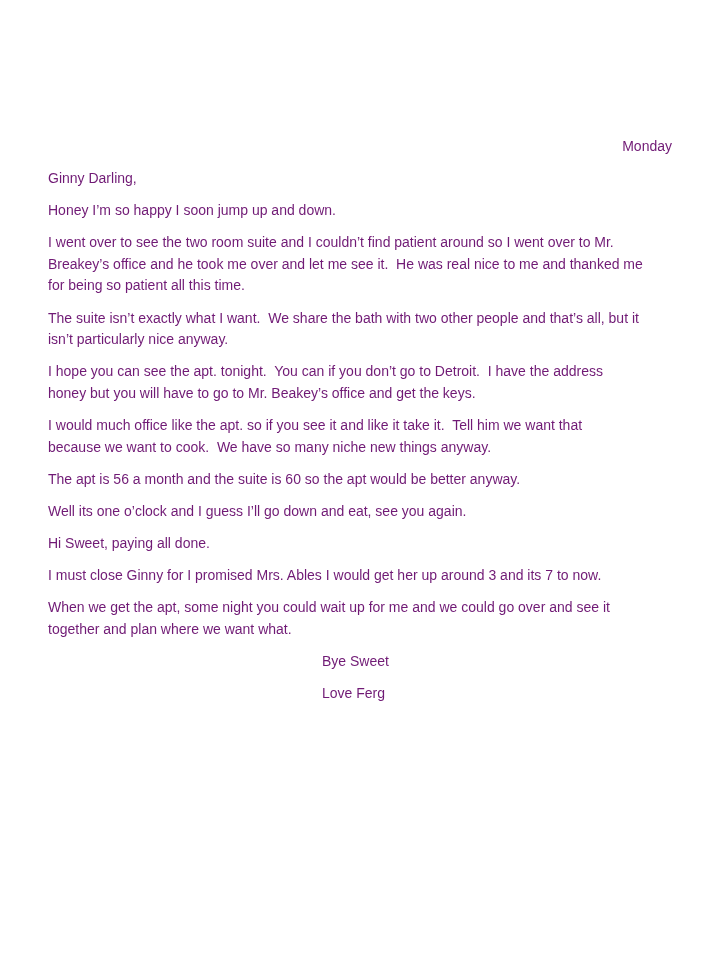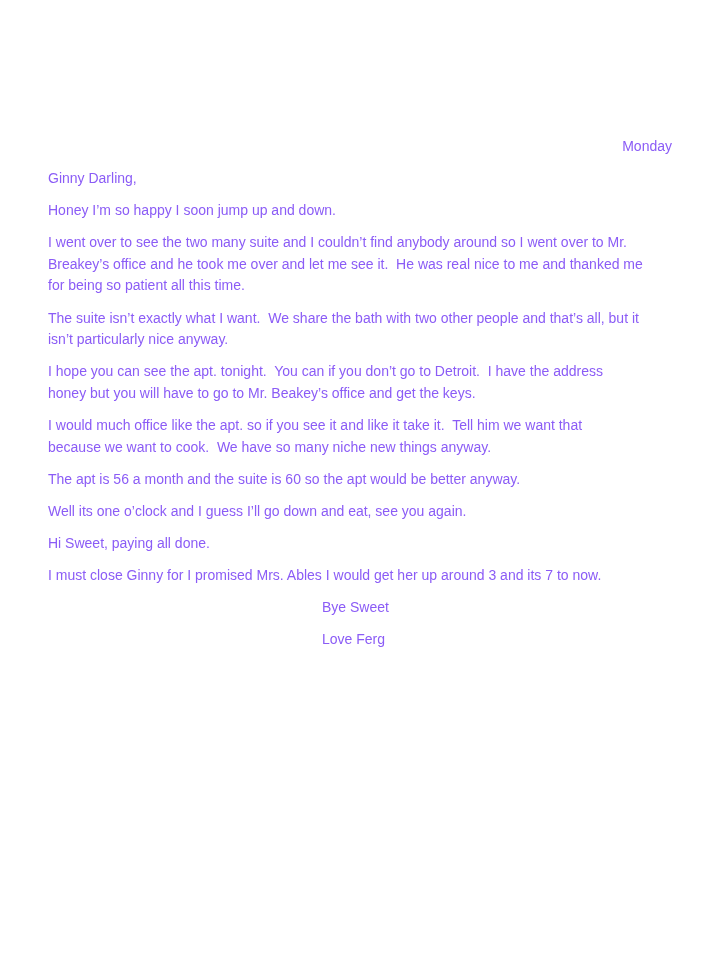--- a/index.html
+++ b/index.html
@@ -19,44 +19,46 @@
     width: 720px;
     min-height: 960px;
     padding: 136px 48px 0 48px;
     background: #ffffff;
   }
   .page p {
     margin: 0 0 10.5px 0;
     font-size: 14px;
     line-height: 21.6px;
     white-space: pre-wrap;
-    color: #8b5cf6;
+    color: #701a75;
   }
   .date {
     text-align: right;
   }
   .sig {
     padding-left: 274px;
   }
 </style>
 </head>
 <body>
 
 <div class="page">
   <p class="date">Monday</p>
   <p>Ginny Darling,</p>
   <p>Honey I’m so happy I soon jump up and down.</p>
-  <p>I went over to see the two many suite and I couldn’t find anybody around so I went over to Mr.
+  <p>I went over to see the two room suite and I couldn’t find patient around so I went over to Mr.
 Breakey’s office and he took me over and let me see it.  He was real nice to me and thanked me
 for being so patient all this time.</p>
   <p>The suite isn’t exactly what I want.  We share the bath with two other people and that’s all, but it
 isn’t particularly nice anyway.</p>
   <p>I hope you can see the apt. tonight.  You can if you don’t go to Detroit.  I have the address
 honey but you will have to go to Mr. Beakey’s office and get the keys.</p>
   <p>I would much office like the apt. so if you see it and like it take it.  Tell him we want that
 because we want to cook.  We have so many niche new things anyway.</p>
   <p>The apt is 56 a month and the suite is 60 so the apt would be better anyway.</p>
   <p>Well its one o’clock and I guess I’ll go down and eat, see you again.</p>
   <p>Hi Sweet, paying all done.</p>
   <p>I must close Ginny for I promised Mrs. Ables I would get her up around 3 and its 7 to now.</p>
+  <p>When we get the apt, some night you could wait up for me and we could go over and see it
+together and plan where we want what.</p>
   <p class="sig">Bye Sweet</p>
   <p class="sig">Love Ferg</p>
 </div>
 
 </body></html>

